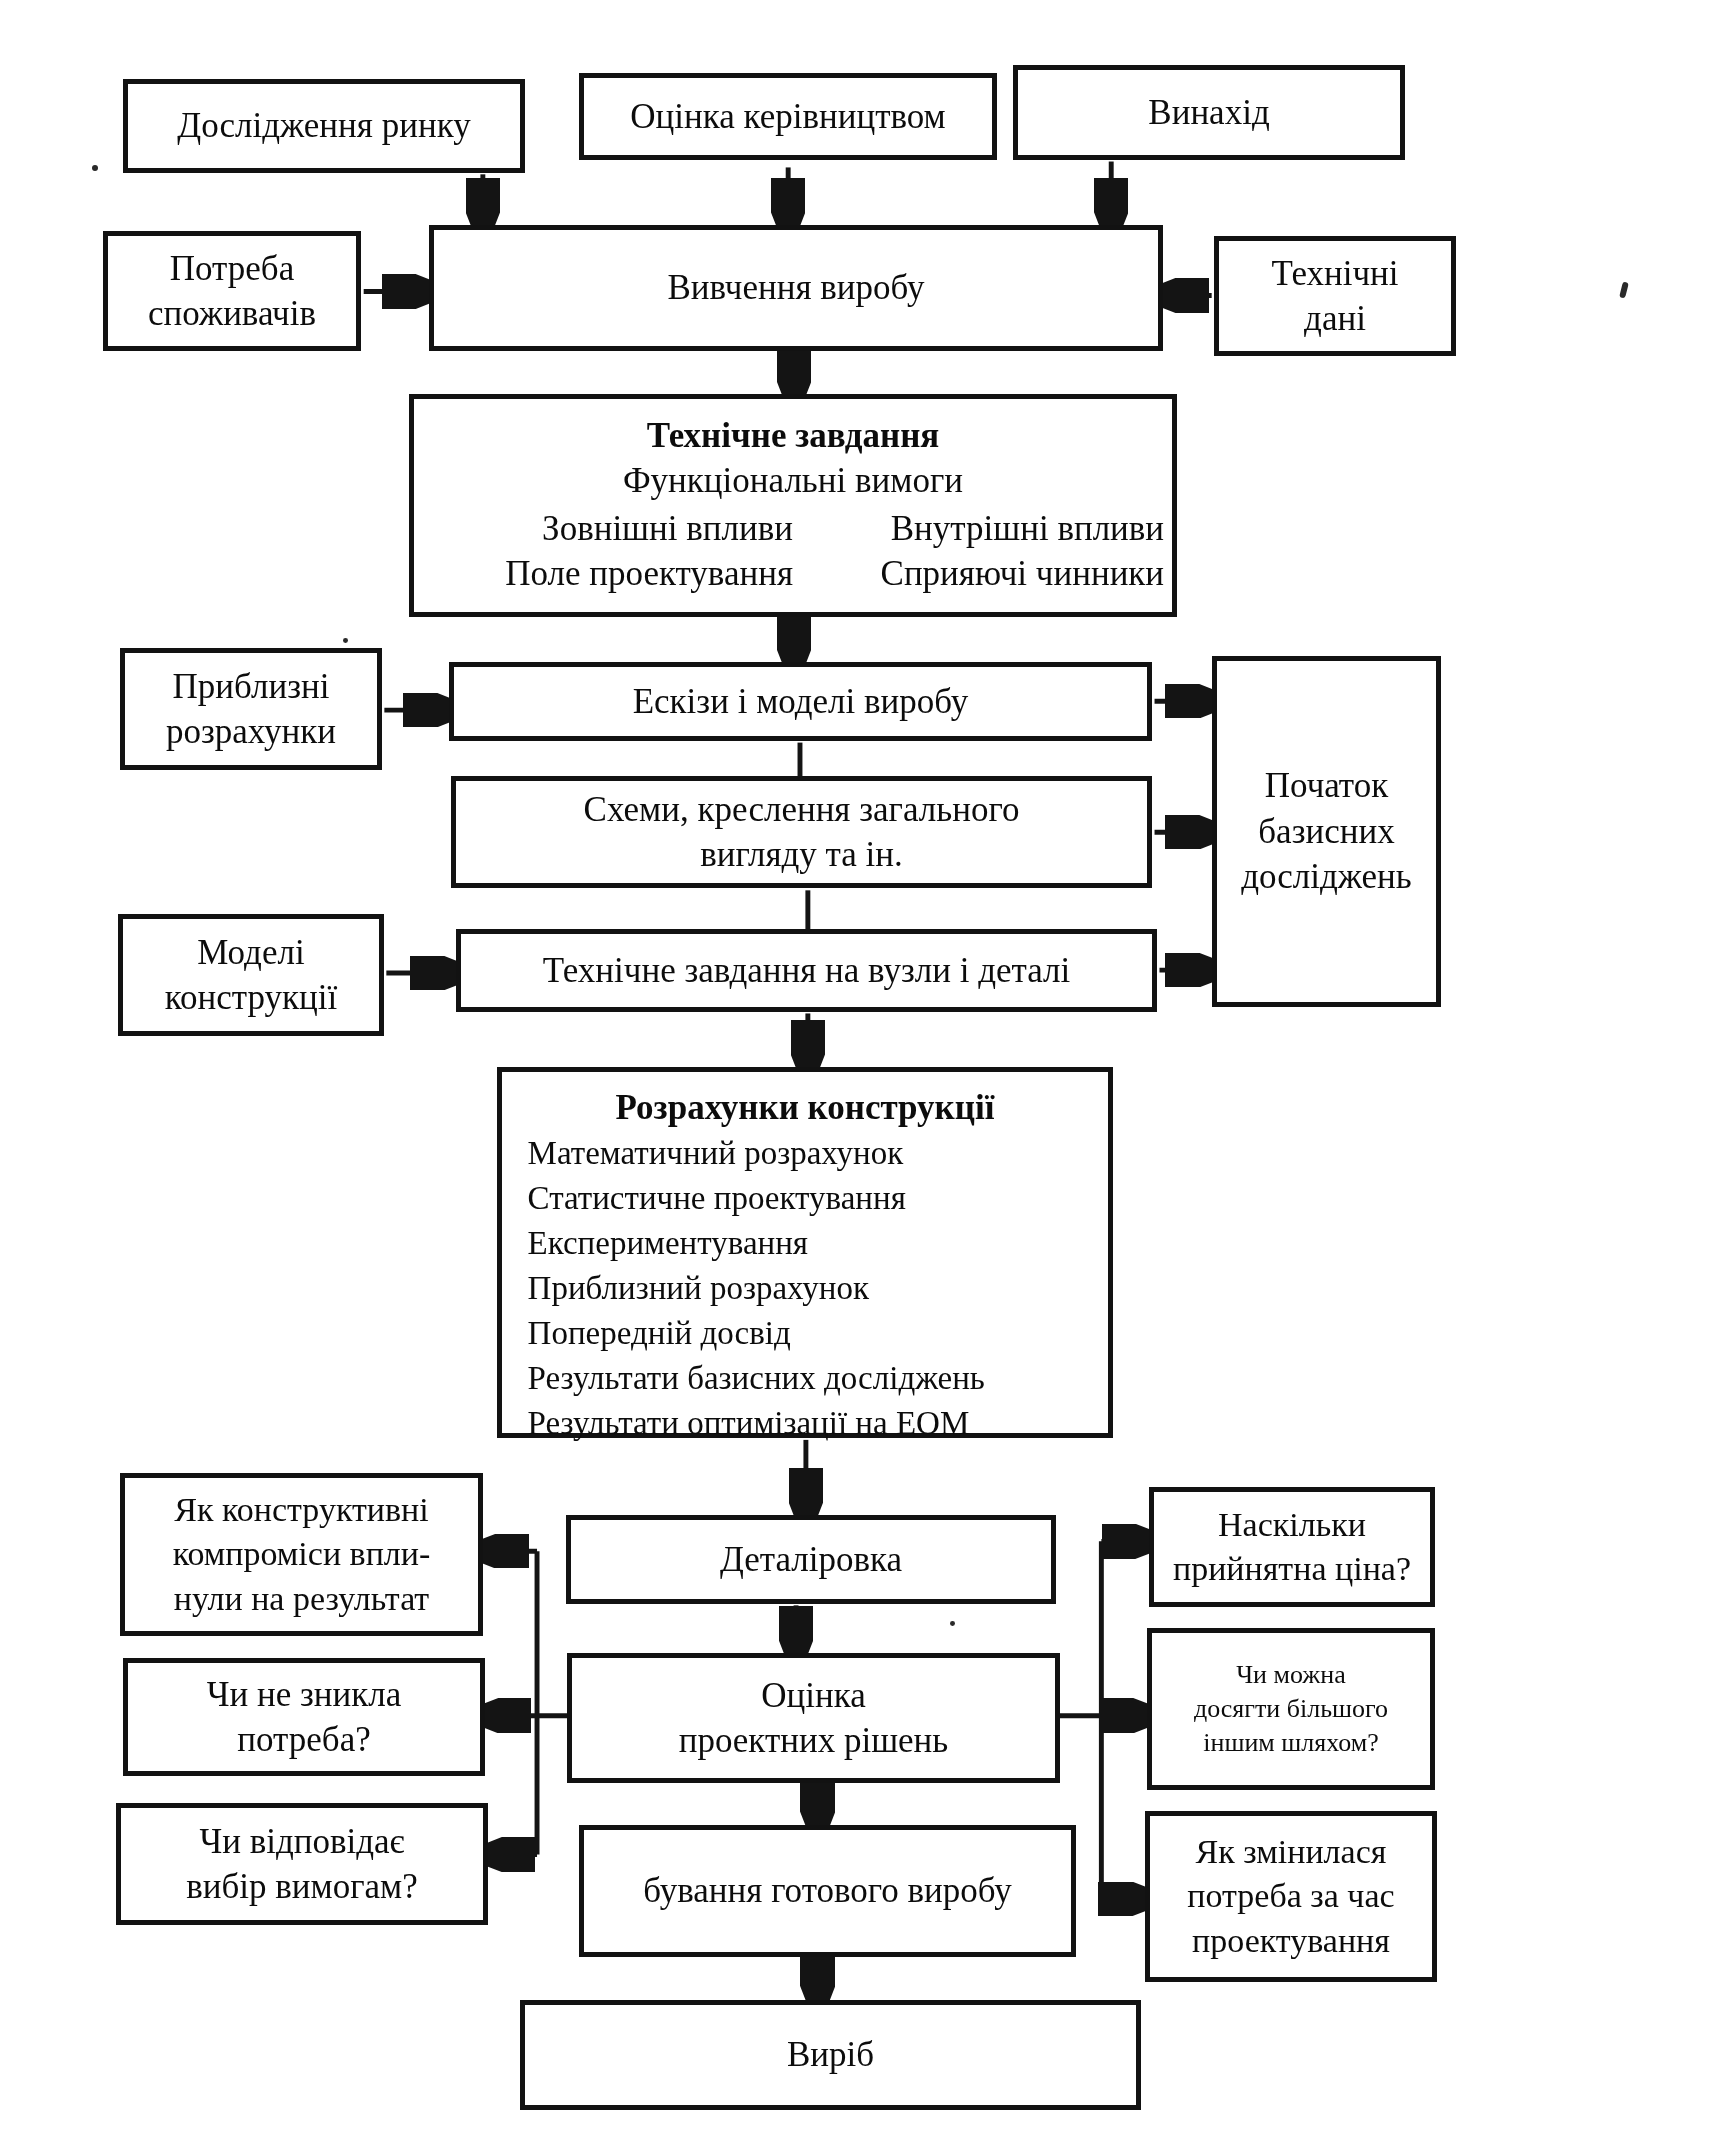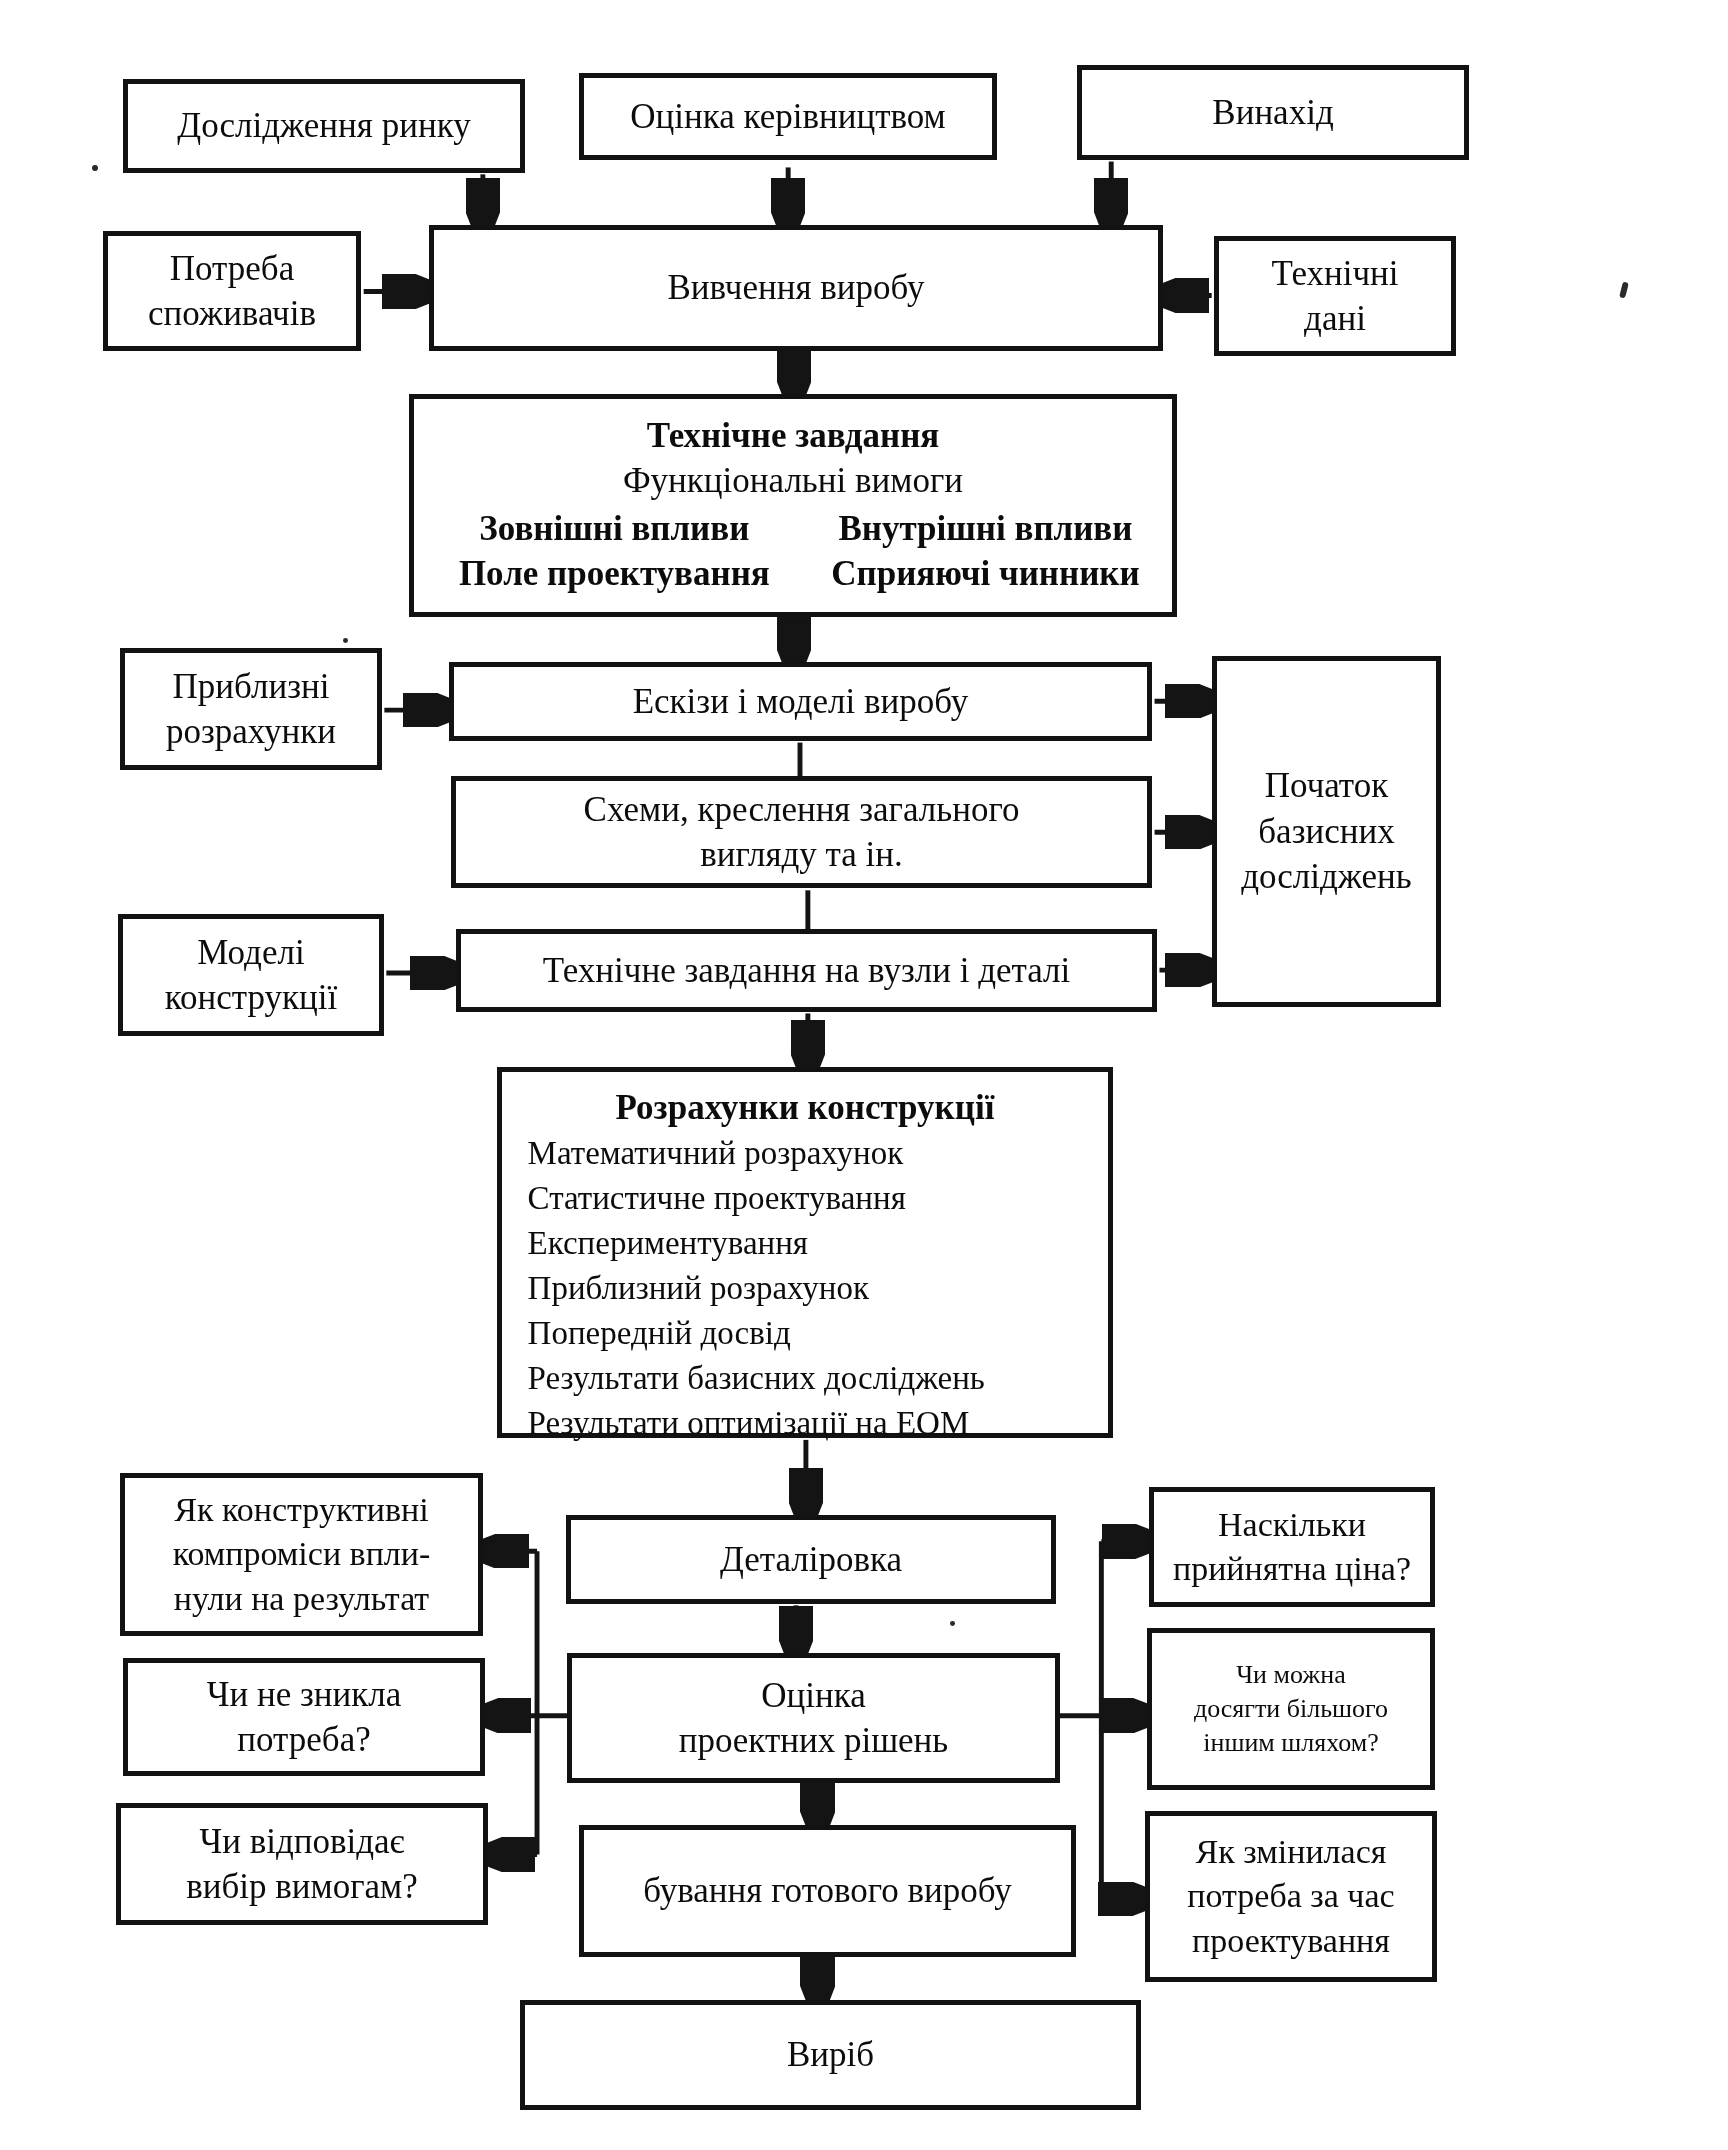--- a/index.html
+++ b/index.html
@@ -45,24 +45,23 @@
   
   .b-tech-task { justify-content: flex-start; padding-top: 13.8px; }
   .b-tech-task .cols {
     width: 100%;
     display: flex;
     flex-direction: row;
     margin-top: 2px;
   }
   .b-tech-task .col {
     width: 50%;
-    text-align: center;
+    text-align: right;
     padding-left: 13.8px;
     box-sizing: border-box;
-    font-weight: bold;
   }
   
   .b-calc { justify-content: flex-start; padding-top: 11.8px; font-size: 33px; line-height: 1.36; }
   .b-calc .items {
     width: 100%;
     text-align: left;
     padding-left: 17.7px;
     box-sizing: border-box;
   }
   .speck {
@@ -112,21 +111,21 @@
   </svg>
 
   <div class="box" style="left:123px; top:79px; width:402px; height:94px;">
     <span class="ln">Дослідження ринку</span>
   </div>
 
   <div class="box" style="left:579px; top:73px; width:418px; height:87px;text-align:center;">
     <span class="ln">Оцінка керівництвом</span>
   </div>
 
-  <div class="box" style="left:1077px; top:65px; width:392px; height:95px;">
+  <div class="box" style="left:1013px; top:65px; width:392px; height:95px;">
     <span class="ln">Винахід</span>
   </div>
 
   <div class="box" style="left:103px; top:231px; width:258px; height:120px;text-align:center;">
     <span class="ln">Потреба</span>
     <span class="ln">споживачів</span>
   </div>
 
   <div class="box" style="left:429px; top:225px; width:734px; height:126px;">
     <span class="ln">Вивчення виробу</span>

